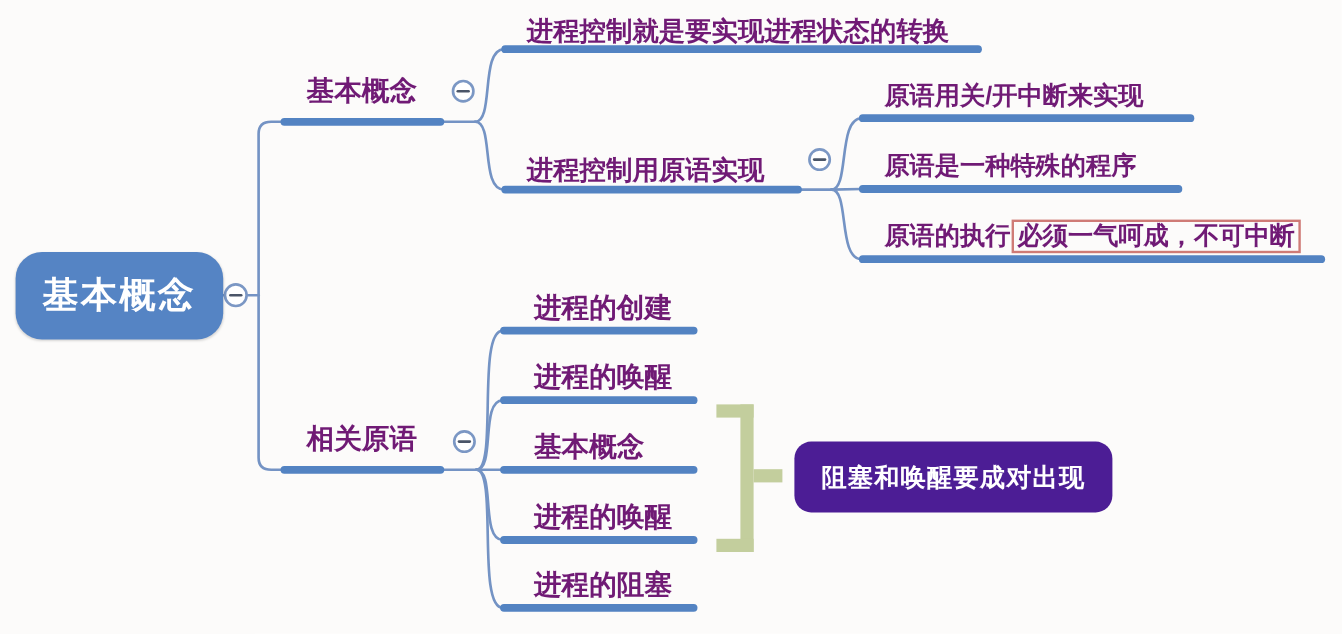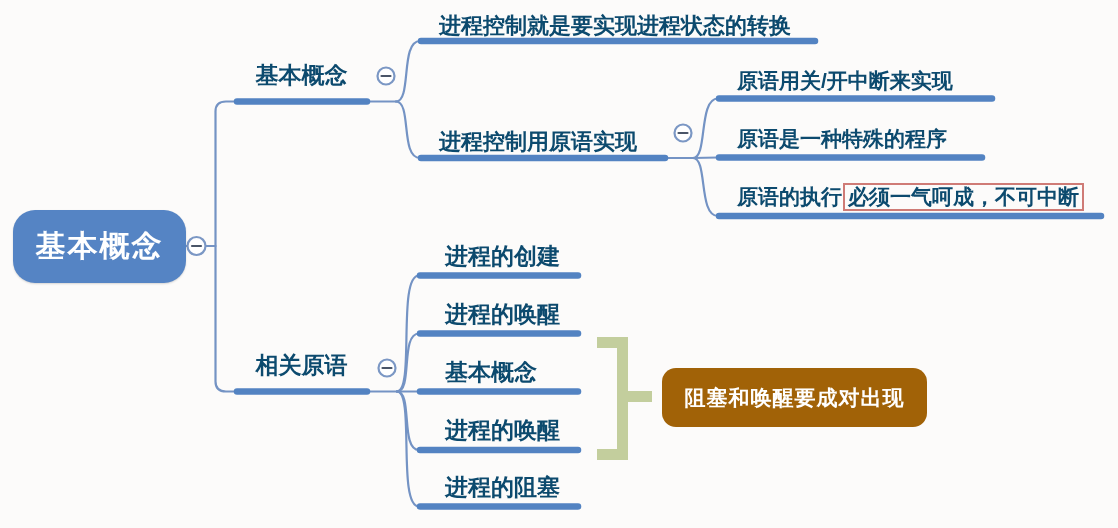--- a/index.html
+++ b/index.html
@@ -9,21 +9,21 @@
   }
   .canvas{
     position:relative;
     width:1118px;height:528px;
     background:#fcfbfa;
     overflow:hidden;
   }
   .canvas svg{position:absolute;left:0;top:0;}
   .label{
     position:absolute;
-    color:#0c4a6e;
+    color:#701a75;
     font-weight:600;
     white-space:nowrap;
     line-height:1.2;
   }
   .root-node{
     position:absolute;
     left:13px;top:210px;width:173px;height:73px;
     background:#5584c4;
     border-radius:22px;
     color:#ffffff;
@@ -37,21 +37,21 @@
   .leaf-sub{font-size:21px;}
   .leaf-bottom{font-size:23px;}
   .hl-red{
     border:2px solid #cf7b76;
     padding:0 3px 1px 3px;
     margin-left:1px;
   }
   .callout{
     position:absolute;
     left:662px;top:368px;width:265px;height:59px;
-    background:#a16207;
+    background:#4c1d95;
     border-radius:14px;
     color:#ffffff;
     font-size:21px;font-weight:700;
     display:flex;align-items:center;justify-content:center;
     letter-spacing:1px;
   }
 </style>
 </head>
 <body>
 

